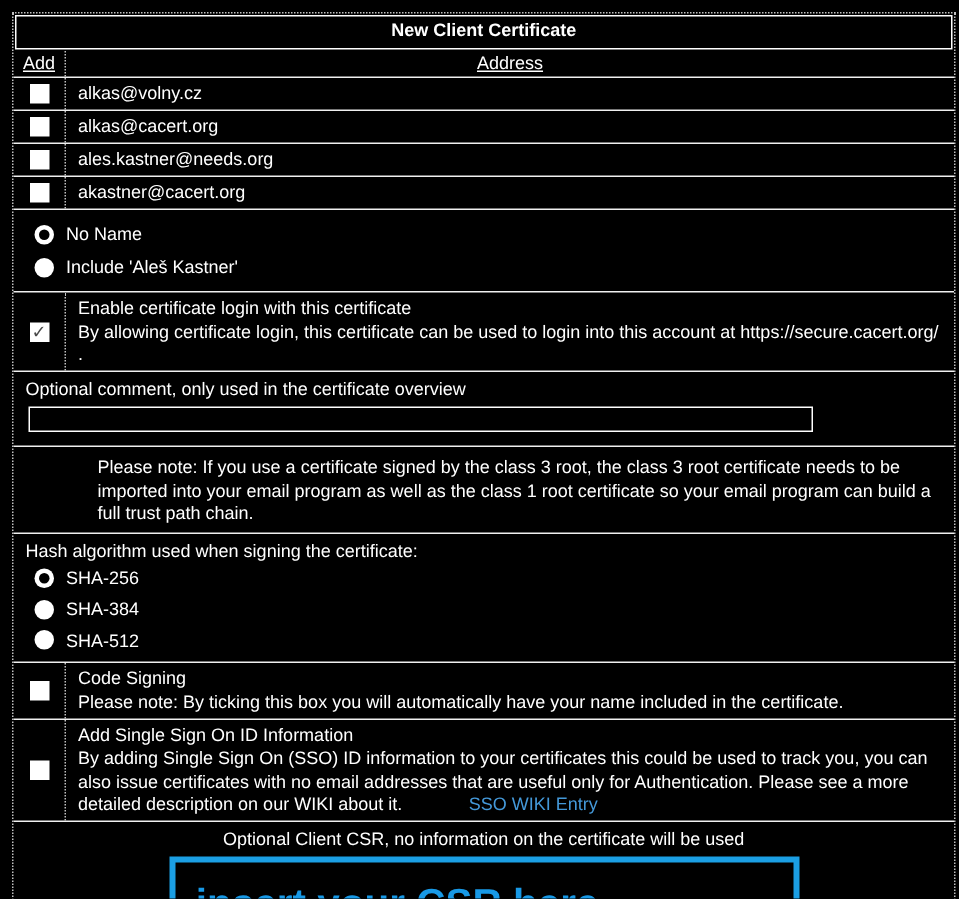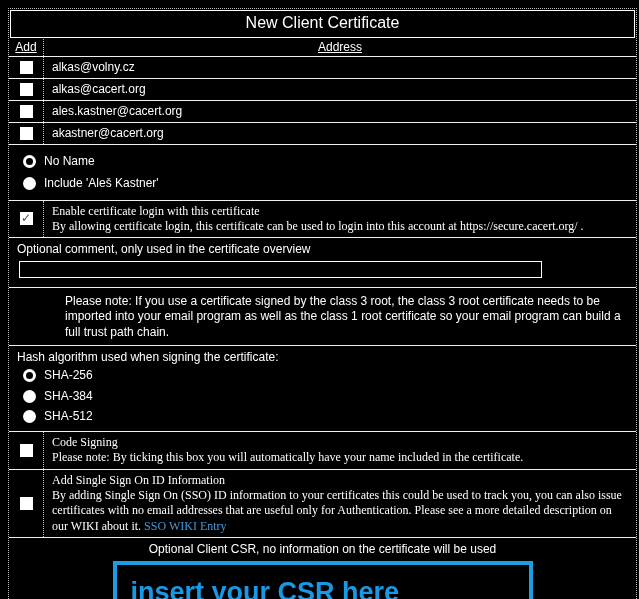--- a/index.html
+++ b/index.html
@@ -19,21 +19,21 @@
   }
   .cert-table{
     position:absolute;left:8px;top:8px;width:629px;
     border:1px dotted var(--dot);
     background:#000;
   }
   .row{border-bottom:1px solid var(--sep);}
   .title-row{
     border:1px solid #fff;
     margin:1px;
-    text-align:center;font-weight:normal;font-size:16px;
+    text-align:center;font-weight:bold;font-size:12px;
     padding:2px 0 3px 0;
   }
   .split{display:flex;align-items:stretch;}
   .col-add{
     flex:0 0 35px;
     border-right:1px dotted var(--dot);
     display:flex;align-items:center;justify-content:center;
   }
   .col-main{flex:1;padding:3px 6px 3px 8px;min-width:0;}
   .header-row .col-add{font-weight:normal;padding:1px 0;text-decoration:underline;}
@@ -59,34 +59,34 @@
   .opt-line .lab{padding-top:1px;}
   .section{padding:4px 8px;}
   .names-section{padding:6px 8px 5px 8px;}
   .names-section .opt-line{padding:2px 0 3px 6px;}
   .comment-input{
     display:block;background:#000;border:1px solid #fff;color:#fff;
     width:523px;height:17px;margin:3px 0 5px 2px;
     font:12px "Liberation Sans","DejaVu Sans",sans-serif;padding:0 3px;
   }
   .note{margin-top:2px;margin-left:48px;}
-  a.lnk{color:var(--link);text-decoration:none;cursor:pointer;}
+  a.lnk{color:var(--link);text-decoration:none;cursor:pointer;margin-left:41px;}
   .csr-section{padding:2px 0 6px 0;text-align:center;}
   .csr-label{padding:2px 0 3px 0;}
   .csr-wrap{position:relative;display:inline-block;}
   .csr-textarea{
     width:420px;height:82px;
     background:#000;border:4px solid var(--accent);
     color:var(--csr-text);
     font:bold 27px/1.15 "Liberation Sans","DejaVu Sans",sans-serif;
     padding:12px 8px 4px 14px;
     resize:both;display:block;outline:none;
     text-align:left;
   }
-  .two-line{line-height:1.28;font-family:Liberation Serif, serif;}
+  .two-line{line-height:1.28;}
 </style>
 </head>
 <body>
 
 <div class="cert-table">
 
   <div class="title-row">New Client Certificate</div>
 
   <div class="row split header-row">
     <div class="col-add">Add</div>
@@ -108,21 +108,21 @@
     </div>
     <div class="col-main">
       <span>alkas@cacert.org</span>
     </div>
   </div>
       <div class="row split email-row">
     <div class="col-add">
       <span class="cb"></span>
     </div>
     <div class="col-main">
-      <span>ales.kastner@cacert.org</span>
+      <span>ales.kastner@needs.org</span>
     </div>
   </div>
       <div class="row split email-row">
     <div class="col-add">
       <span class="cb"></span>
     </div>
     <div class="col-main">
       <span>akastner@cacert.org</span>
     </div>
   </div>

